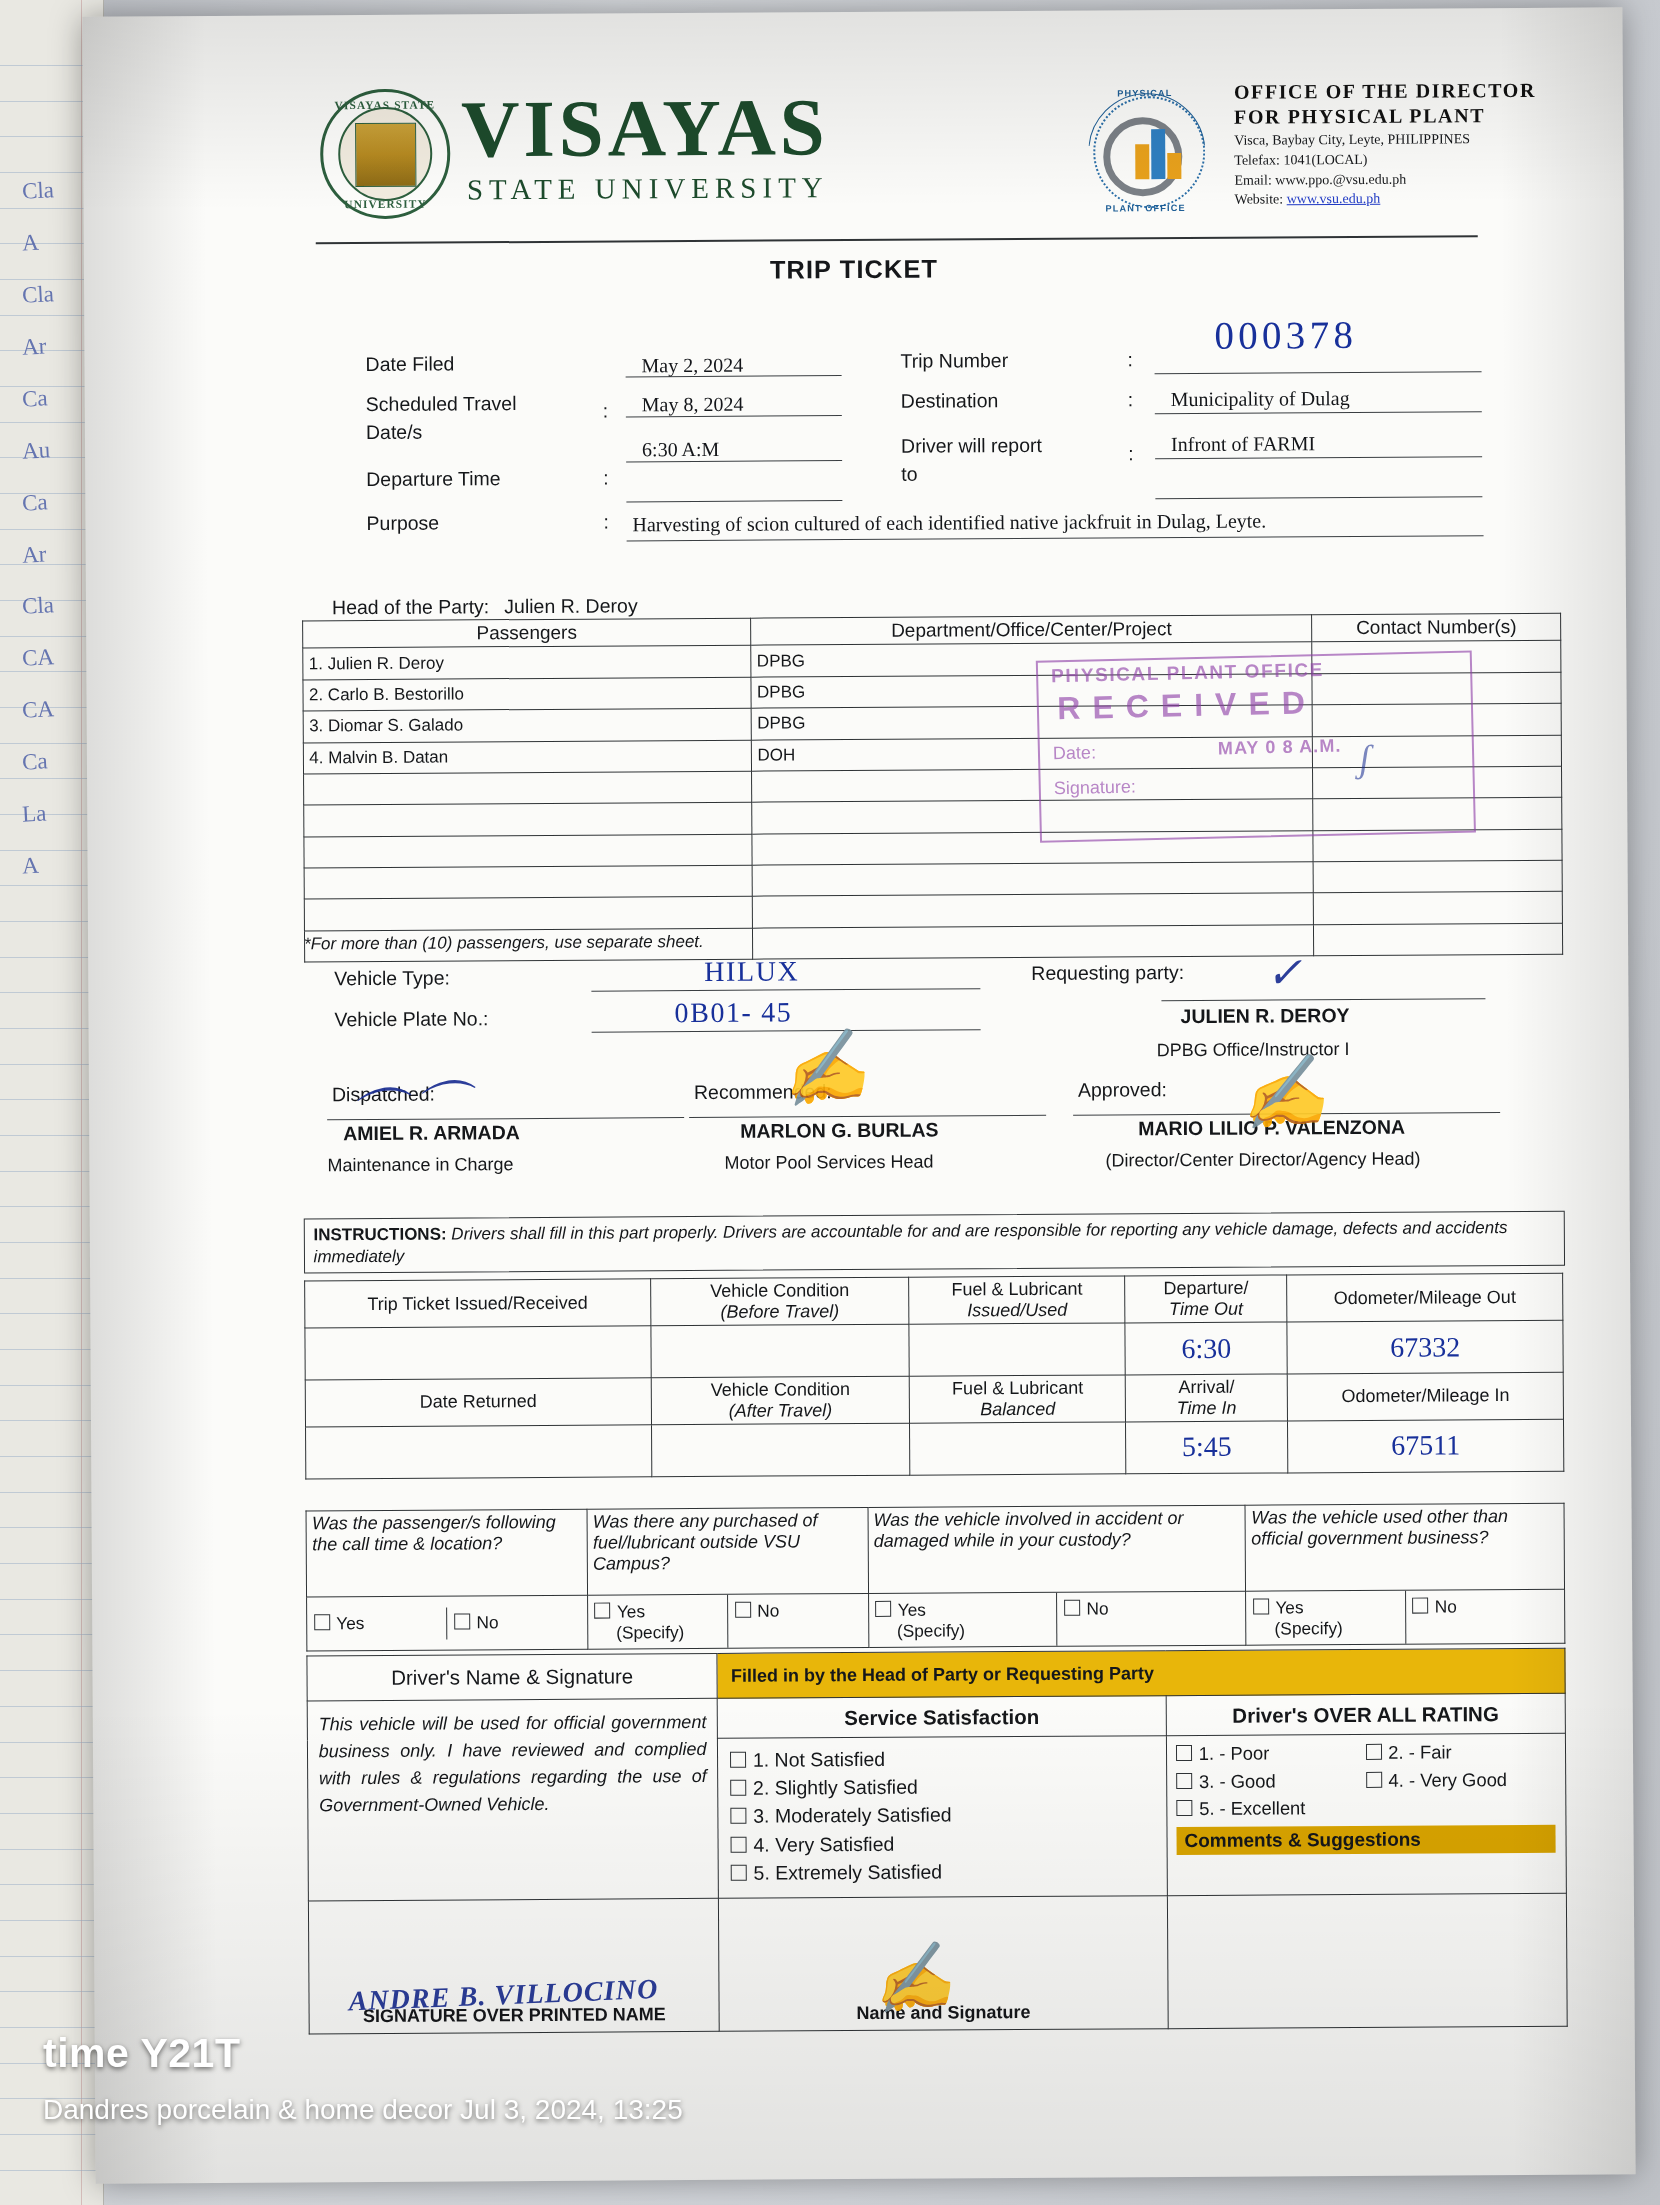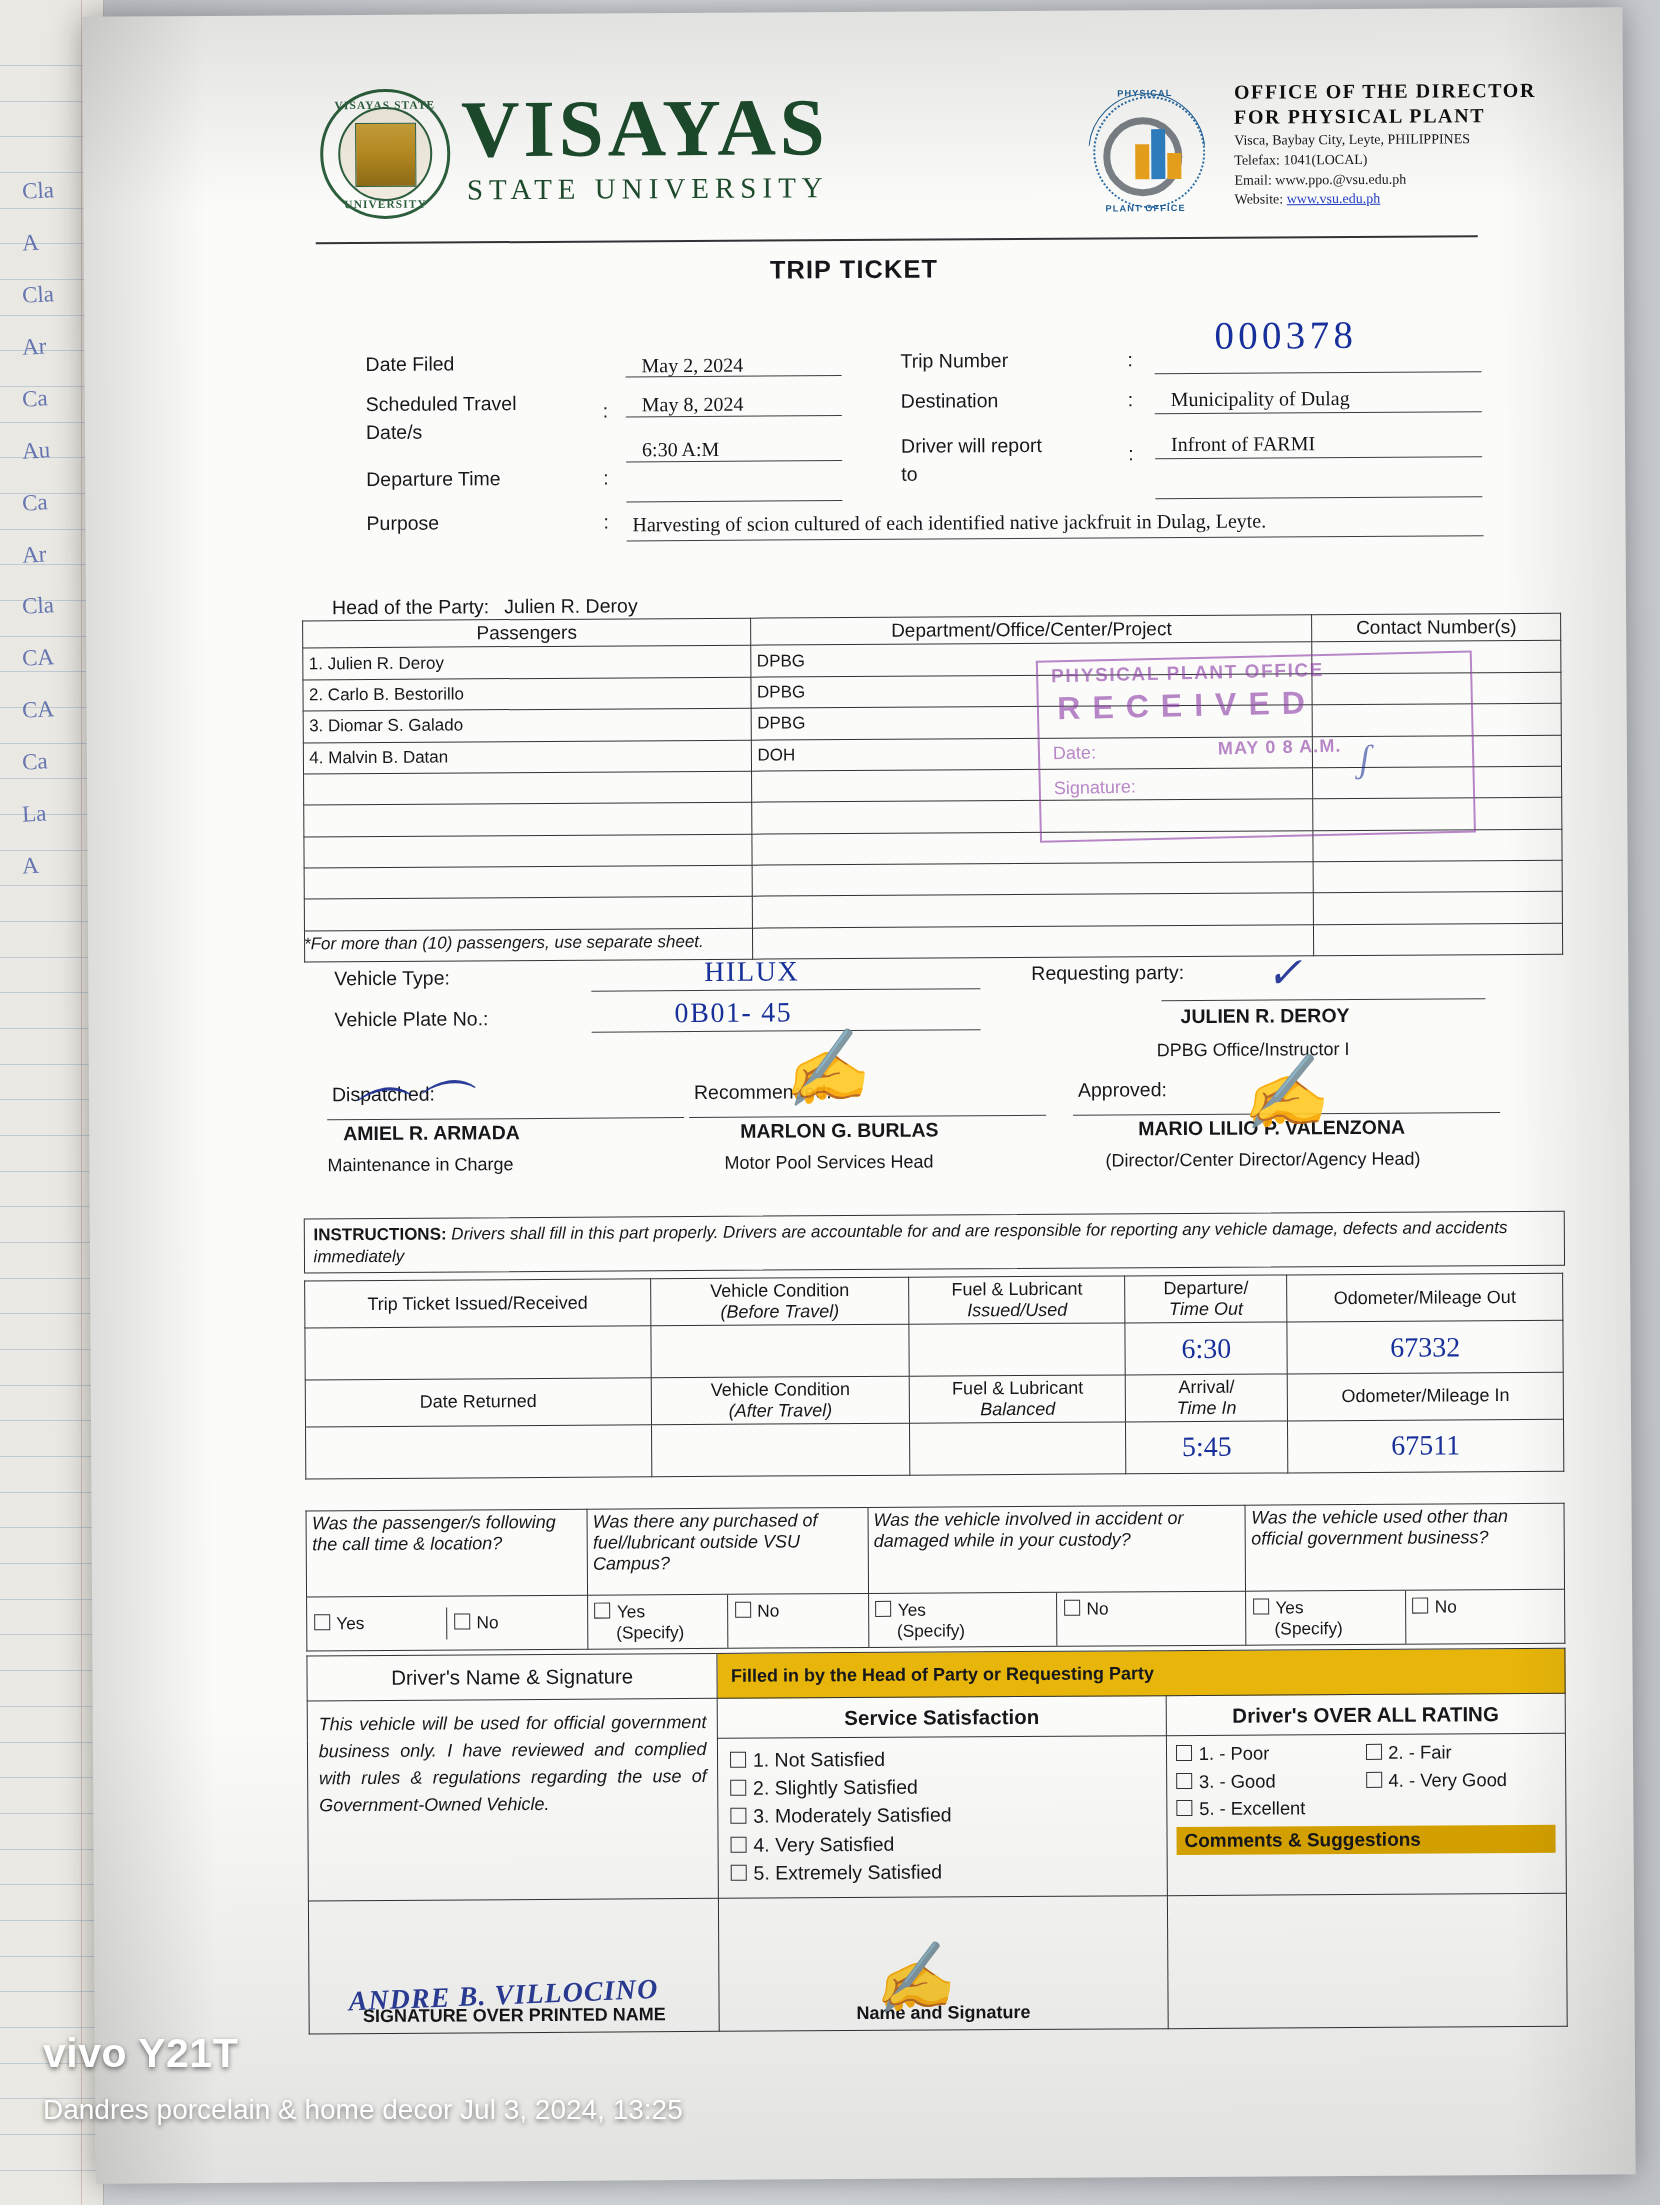--- a/index.html
+++ b/index.html
@@ -640,15 +640,15 @@
     </tbody>
   </table>
 
   <div class="sig" style="left:254px;top:1965px;font-size:28px;font-weight:bold;letter-spacing:1.1px;transform:rotate(-2deg)">ANDRE B. VILLOCINO</div>
   <div class="sig" style="left:778px;top:1930px;font-size:65px;transform:rotate(-7deg)">✍</div>
 
  </div>
  <div id="sheetshade"></div>
 </div>
 
-<div id="wm1">vivo Y21T</div>
+<div id="wm1">time Y21T</div>
 <div id="wm2">Dandres porcelain &amp; home decor   Jul 3, 2024, 13:25</div>
 
 
 </body></html>

